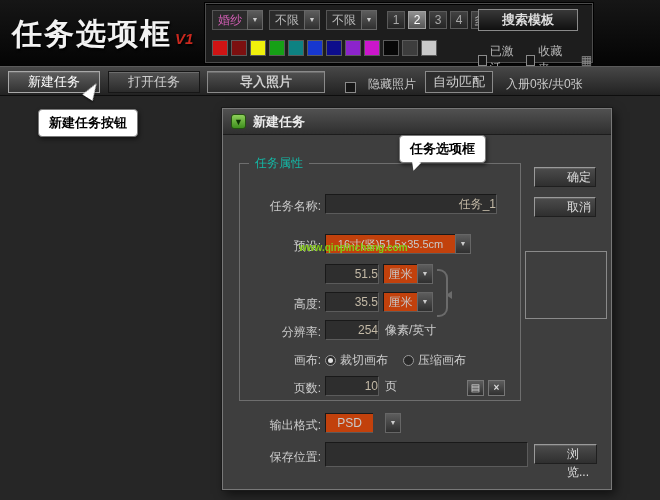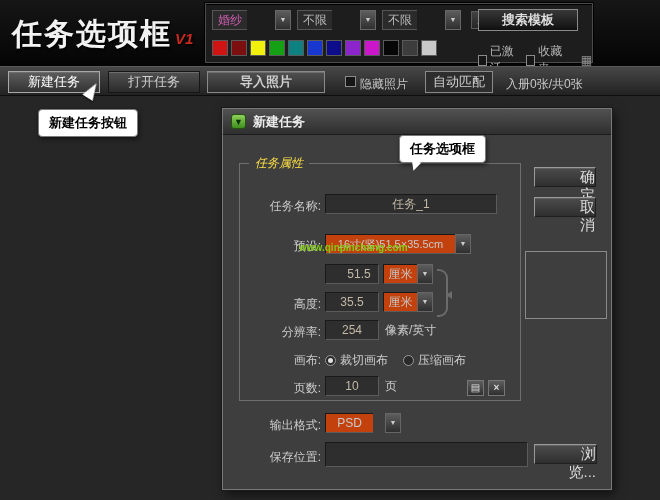--- a/index.html
+++ b/index.html
@@ -9,21 +9,21 @@
   
   .top-header { position:absolute; left:0; top:0; width:660px; height:66px;
     background:linear-gradient(#161616,#040404); }
   .logo { position:absolute; left:12px; top:14px; font-size:30px; font-weight:bold; color:#f2f2f2;
     letter-spacing:2px; text-shadow:1px 2px 2px #000; }
   .logo .ver { color:#c8281e; font-size:15px; font-style:italic; font-weight:bold; margin-left:3px; letter-spacing:0; }
 
   .filter-panel { position:absolute; left:205px; top:3px; width:388px; height:60px;
     background:#1d1d1d; border:1px solid #4c4c4c; box-shadow:inset 0 1px 0 #000, 0 0 0 1px #000; }
   .filter-row { position:absolute; left:6px; top:6px; display:flex; align-items:center; gap:6px; height:20px; }
-  .dd { display:flex; height:20px; cursor:default;gap:28px; }
+  .dd { display:flex; height:20px; cursor:default; }
   .dd-text { background:#2b2b2b; border:1px solid #555; border-right:none; padding:0 5px; font-size:12px;
     line-height:18px; color:#b9b9b9; min-width:34px; text-align:center; }
   .dd-text.pink { color:#d25fb4; }
   .dd-arrow { width:16px; height:20px; background:linear-gradient(#5d5d5d,#2f2f2f); border:1px solid #666;
     color:#ccc; font-size:7px; text-align:center; line-height:18px; }
   .numrow { display:flex; gap:3px; margin-left:4px; }
   .numbtn { width:18px; height:18px; border:1px solid #5a5a5a; background:linear-gradient(#424242,#252525);
     color:#a8a8a8; font-size:12px; text-align:center; line-height:16px; }
   .numbtn.active { background:linear-gradient(#909090,#565656); color:#fff; border-color:#a0a0a0; }
   .swatch-row { position:absolute; left:6px; top:36px; display:flex; gap:3px; }
@@ -40,21 +40,21 @@
   
   .toolbar { position:absolute; left:0; top:66px; width:660px; height:30px;
     background:linear-gradient(#474747,#222); border-top:1px solid #5a5a5a; border-bottom:1px solid #0d0d0d; }
   .tb-btn { position:absolute; top:4px; height:22px; background:linear-gradient(#515151,#2b2b2b);
     border:1px solid #161616; box-shadow:inset 0 1px 0 #6d6d6d; color:#cfcfcf; font-size:13px;
     text-align:center; line-height:20px; font-family:inherit; }
   .tb-btn.active { border-color:#a8a8a8; color:#fff; background:linear-gradient(#5d5d5d,#333); }
   .tb-new { left:8px; width:92px; }
   .tb-open { left:108px; width:92px; }
   .tb-import { left:207px; width:118px; border-color:#8a8a8a; font-weight:bold; }
-  .tb-chk { position:absolute; left:345px; top:9px; display:flex; align-items:flex-start; gap:4px;
+  .tb-chk { position:absolute; left:345px; top:9px; display:flex; align-items:flex-end; gap:12px;
     font-size:12px; color:#c5c5c5; }
   .tb-match { left:425px; width:68px; background:#2d2d2d; border:1px solid #8a8a8a; box-shadow:none; }
   .tb-count { position:absolute; left:506px; top:9px; font-size:12px; color:#cacaca; }
 
   
   .main { position:absolute; left:0; top:96px; width:660px; height:404px; background:#262626; }
 
   
   .tip { position:absolute; background:#fff; border:1px solid #7a7a7a; border-radius:4px;
     padding:4px 10px; font-size:13px; font-weight:bold; color:#000; z-index:40;
@@ -74,26 +74,26 @@
   .dlg-title { position:absolute; left:0; top:0; width:100%; height:26px;
     background:linear-gradient(#515151,#2f2f2f); border-bottom:1px solid #1c1c1c; }
   .dlg-icon { position:absolute; left:8px; top:5px; width:15px; height:15px; border-radius:3px;
     background:linear-gradient(#8ed05a,#3f8f1e); border:1px solid #235110; color:#0c3303;
     font-size:9px; text-align:center; line-height:14px; font-weight:bold; }
   .dlg-title-text { position:absolute; left:30px; top:0; line-height:26px; font-size:13px;
     font-weight:bold; color:#ececec; }
 
   .group { position:absolute; left:16px; top:54px; width:282px; height:238px; border:1px solid #6e6e6e; }
   .group-title { position:absolute; left:26px; top:46px; background:#3e3e3e; padding:0 6px;
-    font-size:12px; color:#fde047; z-index:2;font-style:italic; }
+    font-size:12px; color:#14b8a6; z-index:2; }
 
   .lbl { position:absolute; left:10px; width:88px; text-align:right; font-size:12px; color:#cbcbcb;
     line-height:20px; }
   .inp { position:absolute; height:20px; background:#2e2e2e; border:1px solid;
-    border-color:#191919 #5b5b5b #5b5b5b #191919; color:#c3b9a6; font-size:12px; text-align:center;
+    border-color:#191919 #5b5b5b #5b5b5b #191919; color:#c3b9a6; font-size:12px; text-align:right;
     font-family:inherit; padding:0; }
   .ddl { position:absolute; display:flex; height:20px; }
   .ddl-text { flex:1; background:#c2410c; border:1px solid; border-color:#191919 #5b5b5b #5b5b5b #191919;
     border-right:none; color:#c9c9c9; font-size:11px; line-height:18px; text-align:center; overflow:hidden; }
   .ddl-arrow { width:16px; background:linear-gradient(#5d5d5d,#2f2f2f); border:1px solid #666;
     color:#ccc; font-size:7px; text-align:center; line-height:18px; }
   .unit-text { position:absolute; font-size:12px; color:#cbcbcb; line-height:20px; }
 
   .watermark { position:absolute; left:76px; top:133px; font-size:10px; font-weight:bold;
     color:#84cc16; z-index:6; letter-spacing:0; }
@@ -106,22 +106,22 @@
   .radio-opt { position:absolute; display:flex; align-items:center; gap:4px; font-size:12px; color:#cbcbcb; height:20px; }
   .radio { width:11px; height:11px; border-radius:50%; border:1px solid #9a9a9a; background:#2a2a2a;
     display:inline-block; position:relative; }
   .radio.checked::after { content:""; position:absolute; left:2px; top:2px; width:5px; height:5px;
     border-radius:50%; background:#e0e0e0; }
 
   .mini-btn { position:absolute; width:17px; height:16px; background:linear-gradient(#5d5d5d,#303030);
     border:1px solid #777; color:#ddd; font-size:10px; line-height:14px; text-align:center; }
 
   .btn3d { position:absolute; background:linear-gradient(#4c4c4c,#2f2f2f); border:1px solid #9a9a9a;
-    border-bottom-color:#1f1f1f; border-right-color:#1f1f1f; color:#ddd; font-size:15px;
-    text-align:right; line-height:18px; font-family:inherit; box-shadow:inset 0 1px 0 rgba(255,255,255,.12);padding-left:32px; }
+    border-bottom-color:#1f1f1f; border-right-color:#1f1f1f; color:#ddd; font-size:12px;
+    text-align:left; line-height:18px; font-family:inherit; box-shadow:inset 0 1px 0 rgba(255,255,255,.12);padding-left:32px; }
   .btn-ok { left:311px; top:58px; width:62px; height:20px; }
   .btn-cancel { left:311px; top:88px; width:62px; height:20px; }
   .btn-browse { left:311px; top:335px; width:63px; height:20px; }
   .preview-box { position:absolute; left:302px; top:142px; width:82px; height:68px;
     border:1px solid #8a8a8a; background:#3e3e3e; }
 </style>
 </head>
 <body>
 
 <div class="app">

